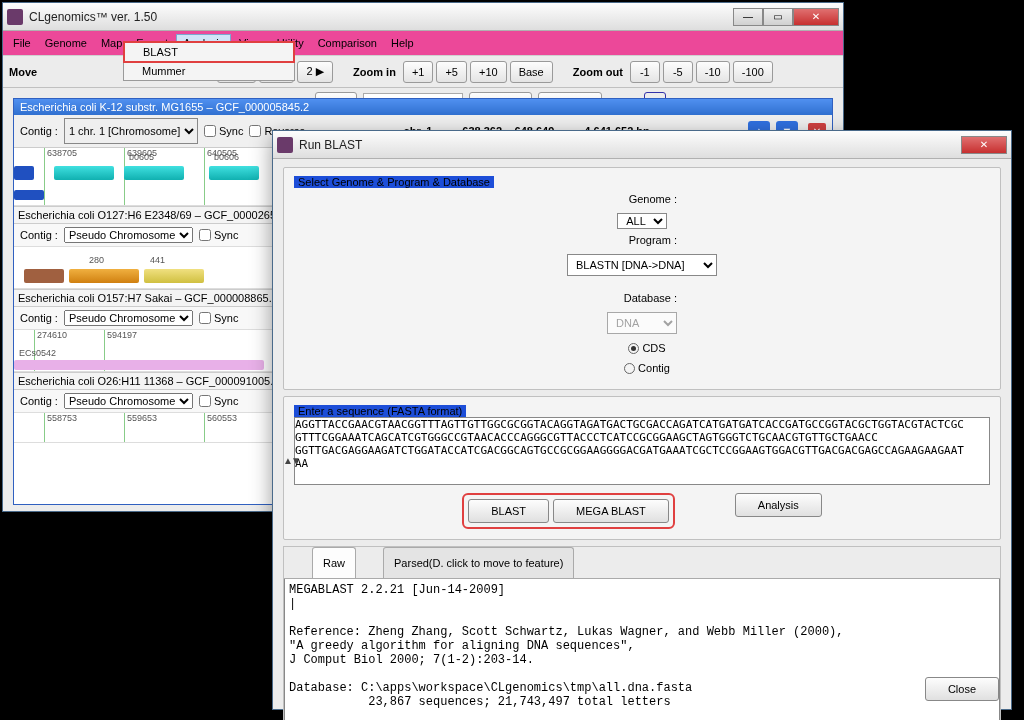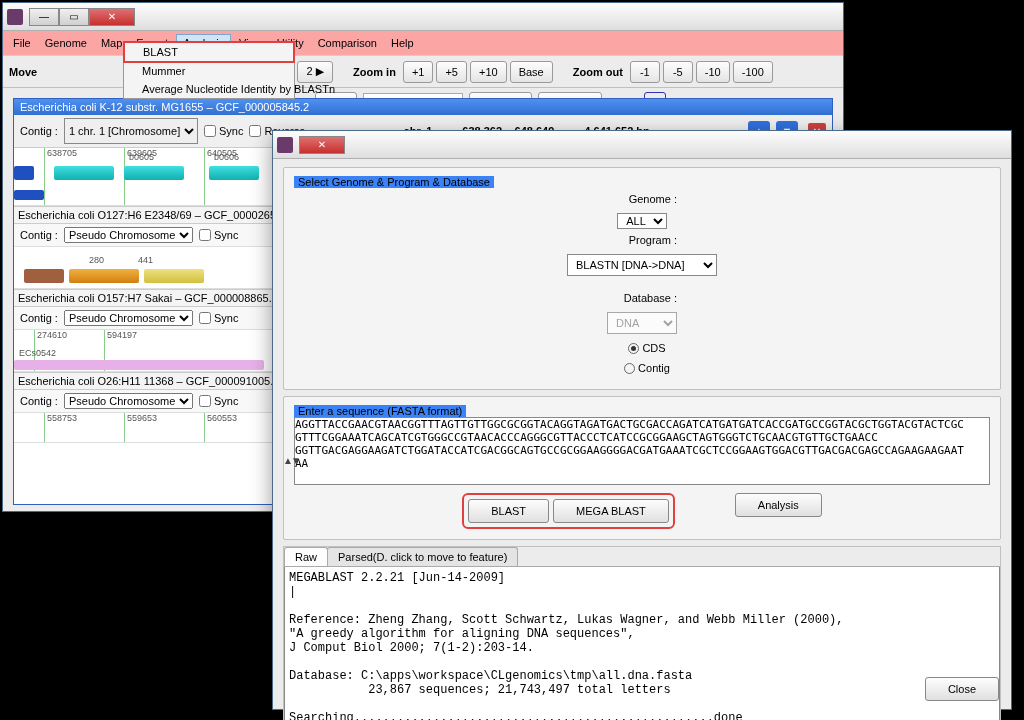--- a/index.html
+++ b/index.html
@@ -6,21 +6,21 @@
 body { background: #000; width: 1024px; height: 720px; position: relative; overflow: hidden; }
 
 .main-window { position: absolute; left: 2px; top: 2px; width: 842px; height: 510px; background: #ececec; border: 1px solid #4a6a8a; box-shadow: 0 0 8px rgba(0,0,0,0.3); }
 .titlebar { height: 28px; background: linear-gradient(to bottom, #fdfdfd, #dedede); border-bottom: 1px solid #b0b0b0; display: flex; align-items: center; padding: 0 4px; }
 .titlebar .icon { width: 16px; height: 16px; background: #6a3a6a; border-radius: 2px; margin-right: 6px; }
 .titlebar .title { flex: 1; color: #222; font-size: 12px; }
 .titlebar .win-btns { display: flex; gap: 0; }
 .win-btn { width: 30px; height: 18px; background: linear-gradient(to bottom,#f0f0f0,#d0d0d0); border: 1px solid #888; display: flex; align-items: center; justify-content: center; font-size: 10px; cursor: pointer; }
 .win-btn.close { background: linear-gradient(to bottom,#e07070,#c73030); color: #fff; width: 46px; }
 .win-btn.max { }
-.menubar { height: 20px; background: #fca5a5; display: flex; align-items: center; padding: 12px 4px; gap: 2px; border-bottom: 1px solid #d0d0d0; }
+.menubar { height: 20px; background: #ec4899; display: flex; align-items: center; padding: 12px 4px; gap: 2px; border-bottom: 1px solid #d0d0d0; }
 .menubar .menu { padding: 2px 6px; cursor: pointer; }
 .menubar .menu.active { background: #d0e4f8; border: 1px solid #7aa7d0; }
 
 .dropdown { position: absolute; left: 120px; top: 38px; background: #f4f4f4; border: 1px solid #9a9a9a; width: 172px; z-index: 50; }
 .dropdown .item { padding: 3px 18px; cursor: pointer; white-space: nowrap; }
 .dropdown .item.highlight { border: 2px solid #e04040; margin: -1px; }
 
 .toolbar { height: 32px; background: #ececec; display: flex; align-items: center; padding: 0 6px; gap: 3px; border-bottom: 1px solid #c0c0c0; }
 .toolbar .lbl { font-weight: bold; margin-right: 4px; }
 .tbtn { height: 22px; min-width: 30px; padding: 0 8px; background: linear-gradient(to bottom,#fdfdfd,#e4e4e4); border: 1px solid #9a9a9a; border-radius: 3px; cursor: pointer; display: inline-flex; align-items: center; justify-content: center; font-size: 11px; }
@@ -51,51 +51,52 @@
 .feat.brown { background: #a06040; top: 22px; }
 .feat.pink { background: #e8b0e8; top: 30px; height: 10px; }
 .feat-lbl { position: absolute; font-size: 9px; color: #555; }
 
 .sub-head { background: #f4f4f4; padding: 2px 4px; border-top: 1px solid #ccc; border-bottom: 1px solid #ccc; font-size: 11px; }
 .sub-controls { background: #f8f8f8; padding: 3px 6px; display: flex; align-items: center; gap: 6px; border-bottom: 1px solid #ddd; }
 
 .blast-window { position: absolute; left: 272px; top: 130px; width: 740px; height: 580px; background: #ececec; border: 1px solid #4a6a8a; box-shadow: 0 6px 20px rgba(0,0,0,0.4); z-index: 100; }
 .blast-body { padding: 8px 10px; }
 .groupbox { border: 1px solid #c0c0c0; border-radius: 2px; padding: 8px 10px 10px; margin-bottom: 6px; background: #f4f4f4; }
-.groupbox .glabel { margin-top: -16px; background: #3b82f6; display: inline-block; padding: 0 4px; }
+.groupbox .glabel { margin-top: -16px; background: #1d4ed8; display: inline-block; padding: 0 4px; }
 .row { display: flex; align-items: center; gap: 8px; margin: 5px 0; flex-direction: column; }
 .row .rlabel { min-width: 70px; text-align: right; }
 .row select, .row .sel { height: 22px; border: 1px solid #888; background: #fff; font-size: 11px; padding: 0 4px; }
 .wide { flex: 1; text-align: center; }
 .radio { display: inline-flex; align-items: center; gap: 3px; margin-left: 10px; }
 .radio .dot { width: 11px; height: 11px; border: 1px solid #666; border-radius: 50%; display: inline-flex; align-items: center; justify-content: center; }
 .radio .dot.on:after { content: ""; width: 5px; height: 5px; background: #333; border-radius: 50%; }
 
 textarea { width: 100%; height: 68px; border: 1px solid #888; font-family: monospace; font-size: 11px; resize: none; overflow-y: scroll; }
 .btnrow { display: flex; justify-content: center; gap: 0; margin-top: 6px; position: relative; }
 .bigbtn { height: 24px; padding: 0 22px; background: linear-gradient(to bottom,#fdfdfd,#e0e0e0); border: 1px solid #888; border-radius: 3px; cursor: pointer; display: inline-flex; align-items: center; }
 .redbox { border: 2px solid #e04040; border-radius: 6px; padding: 4px; display: inline-flex; gap: 4px; }
 .example-btn { position: absolute; right: 140px; }
 
 .res-area { border: 1px solid #c0c0c0; margin-top: 4px; }
 .res-area .rlbl { padding: 2px 6px; background: #ececec; }
 .tabs { display: flex; border-bottom: 1px solid #aaa; background: #ececec; }
-.tab { padding: 3px 10px; border: 1px solid #aaa; border-bottom: none; background: #fdfdfd; margin-right: -1px; cursor: pointer; border-radius: 3px 3px 0 0; }
+.tab { padding: 9px 10px; border: 1px solid #aaa; border-bottom: none; background: #fdfdfd; margin-right: -1px; cursor: pointer; border-radius: 3px 3px 0 0; margin-left: 28px; }
 .tab.inactive { background: #e4e4e4; }
 .result-text { width: 100%; height: 220px; border: 1px solid #888; border-top: none; font-family: "Courier New", monospace; font-size: 12px; padding: 4px; overflow-y: scroll; white-space: pre; background: #fff; }
 
 .footer { position: absolute; bottom: 8px; right: 12px; }
 .handle { position: absolute; top: 324px; left: 10px; font-size: 10px; color: #444; letter-spacing: -2px; }
 </style>
 </head>
 <body>
 
 <div class="main-window">
   <div class="titlebar">
     <div class="icon"></div>
+    <div class="title">CLgenomics™ ver. 1.50</div>
     <div class="win-btns">
       <div class="win-btn">—</div>
       <div class="win-btn max">▭</div>
       <div class="win-btn close">✕</div>
     </div>
   </div>
   <div class="menubar">
     <div class="menu">File</div>
     <div class="menu">Genome</div>
     <div class="menu">Map</div>
@@ -103,21 +104,20 @@
     <div class="menu active">Analysis</div>
     <div class="menu">View</div>
     <div class="menu">Utility</div>
     <div class="menu">Comparison</div>
     <div class="menu">Help</div>
   </div>
 
   <div class="dropdown">
     <div class="item highlight">BLAST</div>
     <div class="item">Mummer</div>
-    <div class="item">Average Nucleotide Identity by BLASTn</div>
   </div>
 
   <div class="toolbar">
     <span class="lbl">Move</span>
     <div style="width:170px"></div>
     <button class="tbtn">½ ▶</button>
     <button class="tbtn">1 ▶</button>
     <button class="tbtn">2 ▶</button>
     <span class="sep"></span>
     <span class="lbl">Zoom in</span>
@@ -185,21 +185,21 @@
           <input type="checkbox" style="">
           <span>Sync</span>
         </label>
     </div>
     <div class="genome-view" style="height:42px">
       <div class="feat brown" style="left:10px;width:40px"></div>
       <div class="feat-lbl" style="left:25px;top:8px;color:#fff">439</div>
       <div class="feat orange" style="left:55px;width:70px"></div>
       <div class="feat-lbl" style="left:75px;top:8px">280</div>
       <div class="feat orange" style="left:130px;width:60px;background:linear-gradient(to bottom,#f0e080,#d0c040)"></div>
-      <div class="feat-lbl" style="left:124px;top:8px">441</div>
+      <div class="feat-lbl" style="left:136px;top:8px">441</div>
     </div>
 
     <div class="sub-head">Escherichia coli O157:H7 Sakai – GCF_000008865.1</div>
     <div class="sub-controls">
       <span>Contig :</span>
       <select><option>Pseudo Chromosome</option></select>
       <label class="chk">
           <input type="checkbox" style="">
           <span>Sync</span>
         </label>
@@ -224,20 +224,21 @@
       <div class="tick" style="left:30px">558753</div>
       <div class="tick" style="left:110px">559653</div>
       <div class="tick" style="left:190px">560553</div>
     </div>
   </div>
 </div>
 
 <div class="blast-window">
   <div class="titlebar">
     <div class="icon"></div>
+    <div class="title">Run BLAST</div>
     <div class="win-btns">
         <div class="win-btn close">✕</div>
       </div>
   </div>
   <div class="blast-body">
     <div class="groupbox">
       <div class="glabel">Select Genome &amp; Program &amp; Database</div>
       <div class="row" style="justify-content:center">
         <span class="rlabel">Genome :</span>
         <select class="wide" style="max-width:300px"><option>ALL</option></select>

